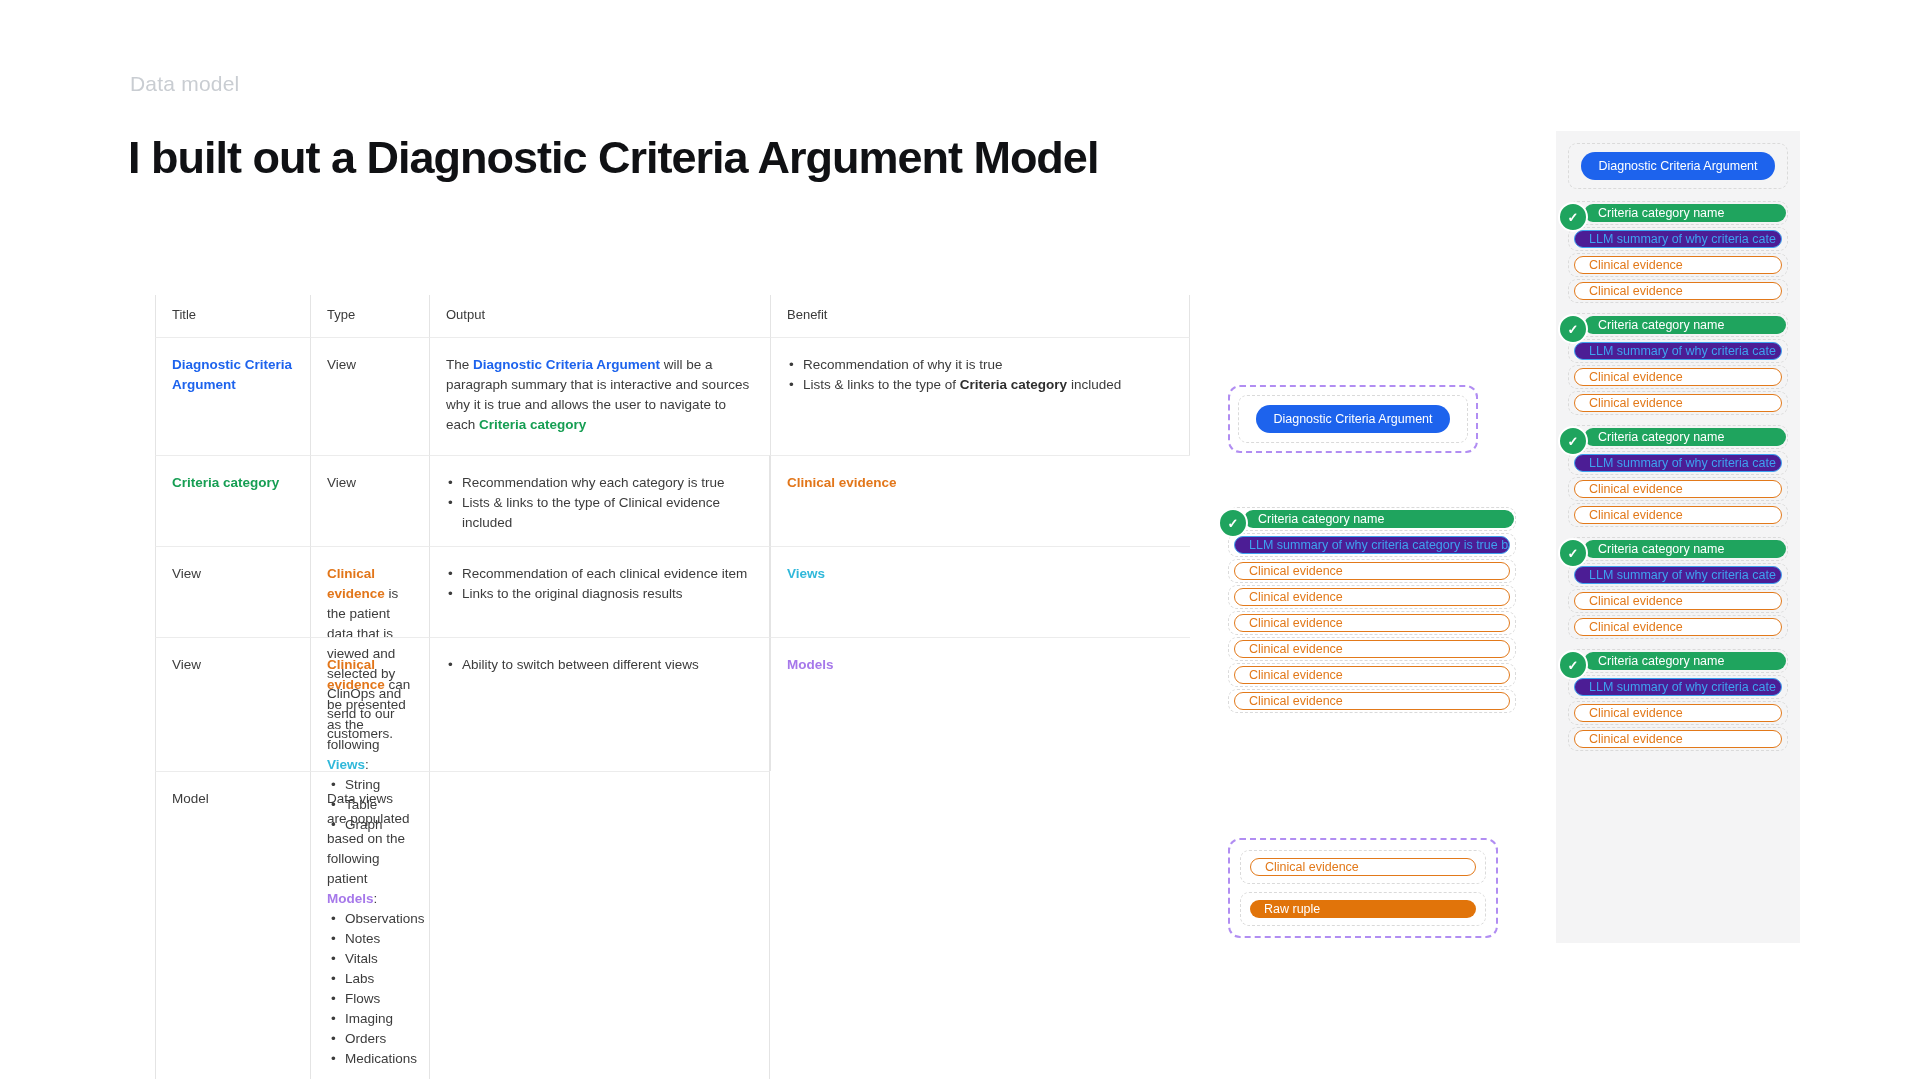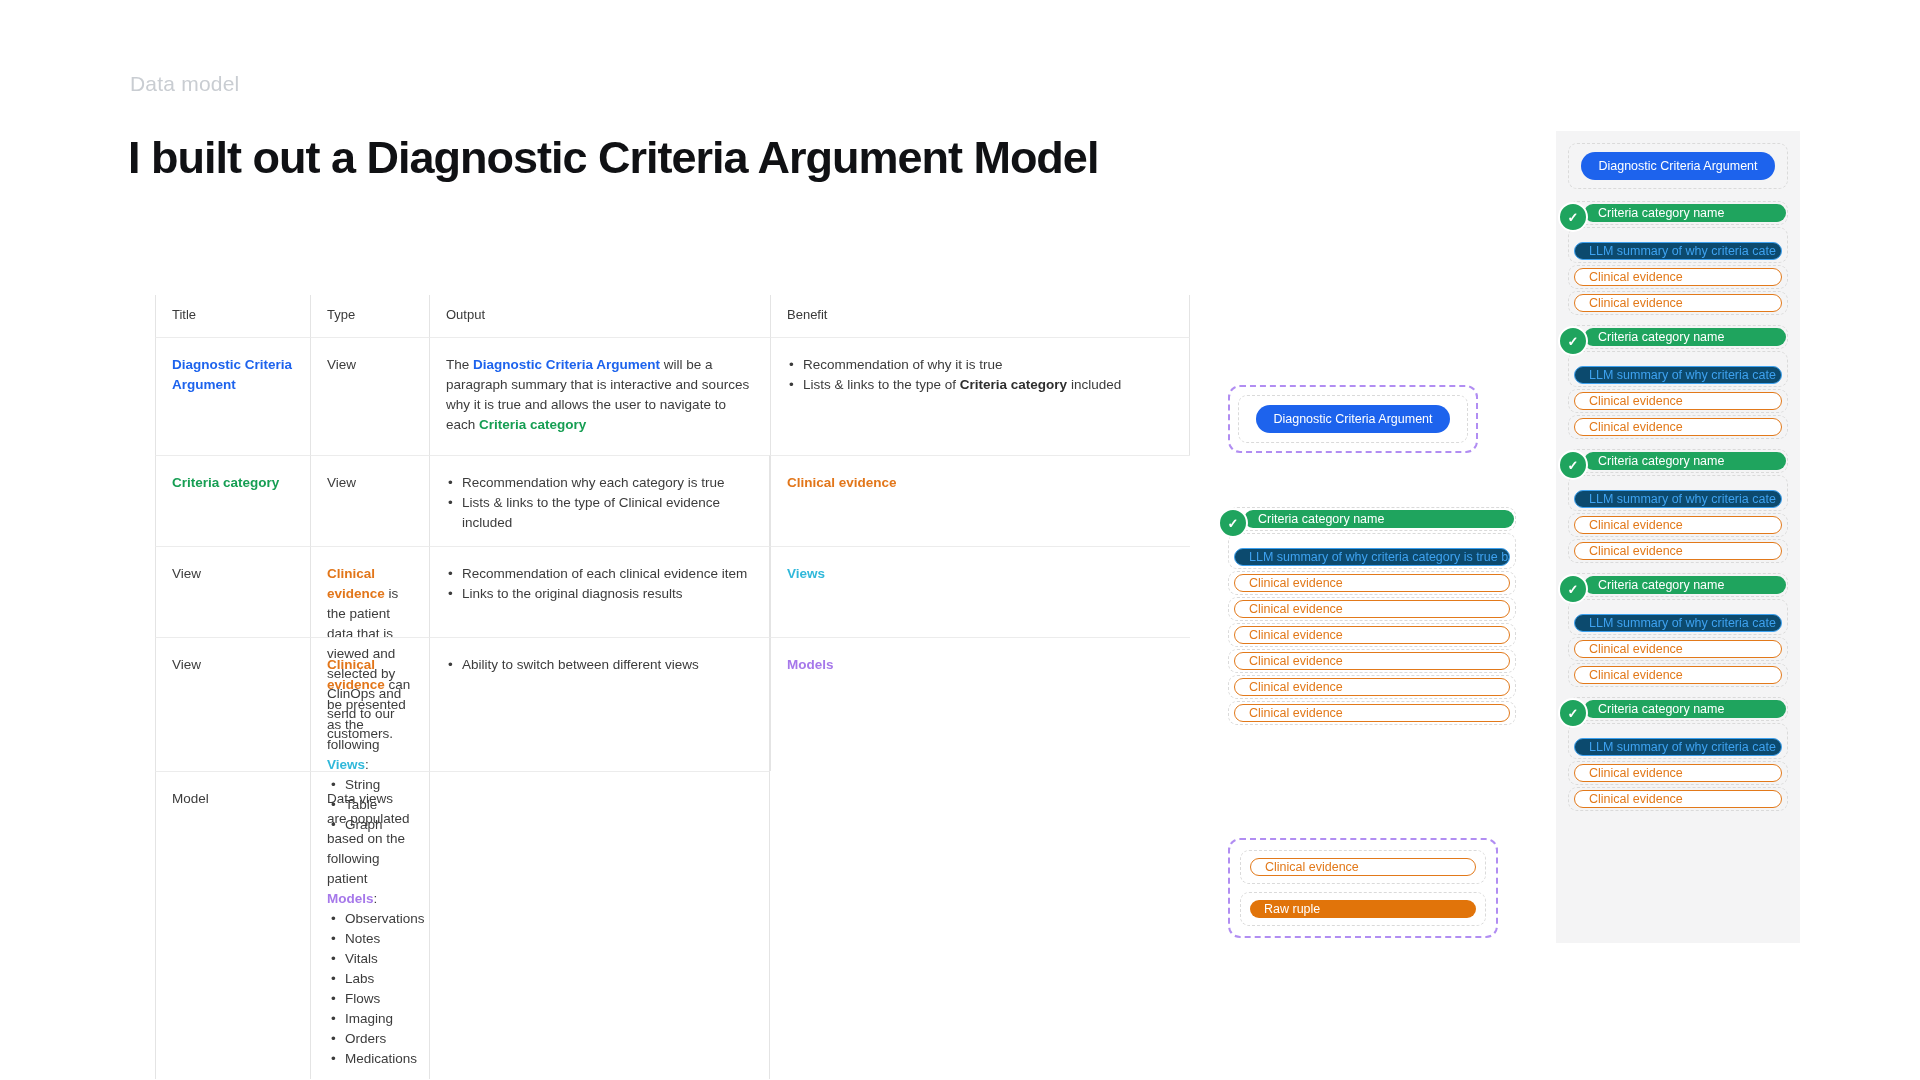--- a/index.html
+++ b/index.html
@@ -31,21 +31,21 @@
   .cell-title{font-weight:700;}
 
   
   .dash-cell{position:relative;border:1.5px dashed #dadada;border-radius:9px;
              padding:2px 5px;margin-bottom:2px;display:flex;flex-direction:column;}
   .pill{height:18px;border-radius:14px;display:flex;align-items:center;
         padding:0 14px;font-size:12.5px;white-space:nowrap;overflow:hidden;
         box-sizing:border-box;width:100%;}
   .pill.blue{background:#1d63ed;color:#ffffff;width:auto;align-self:center;padding:0 17px;height:28px;}
   .pill.green{background:#1fa45e;color:#ffffff;margin-left:10px;width:calc(100% - 6px);}
-  .pill.llm{background:#0c4a6e;border:1.5px solid #3ea2f0;color:#3ea2f0;margin-top:12px;}
+  .pill.llm{background:#4c1d95;border:1.5px solid #3ea2f0;color:#3ea2f0;}
   .pill.ce{background:#ffffff;border:1.5px solid #e2791a;color:#e2791a;}
   .pill.raw{background:#e1740a;color:#ffffff;}
   .check{position:absolute;left:-11px;top:0px;width:26px;height:26px;border-radius:50%;
          background:#1fa45e;border:2px solid #ffffff;color:#ffffff;display:flex;
          align-items:center;justify-content:center;font-size:13px;font-weight:700;z-index:3;}
   .has-check{border-color:#dadada;}
 
   .purple-box{position:absolute;border:2px dashed #b18df2;border-radius:12px;
               padding:8px;box-sizing:border-box;}
   .top-box{left:1228px;top:385px;width:250px;}

